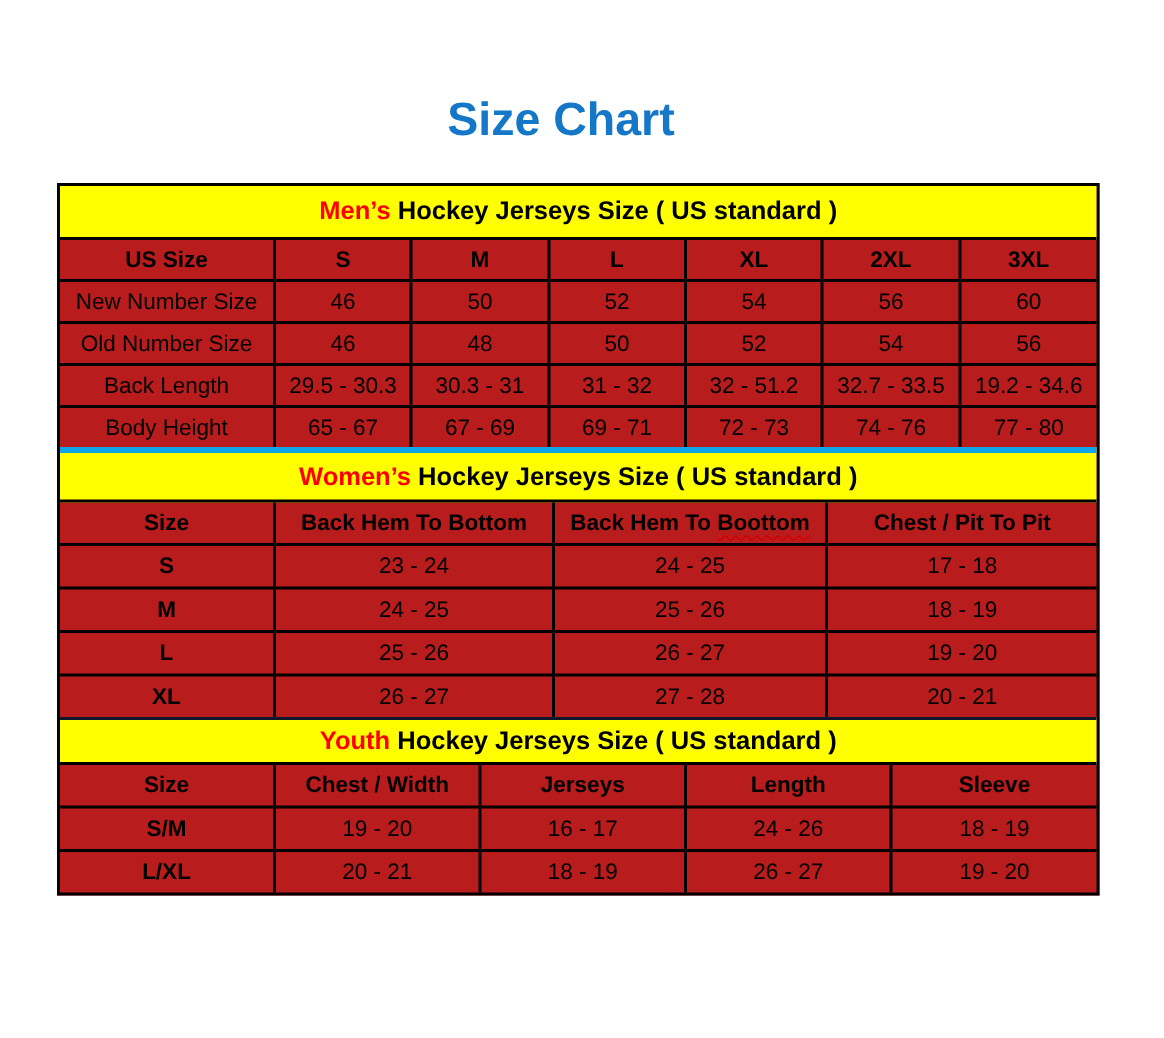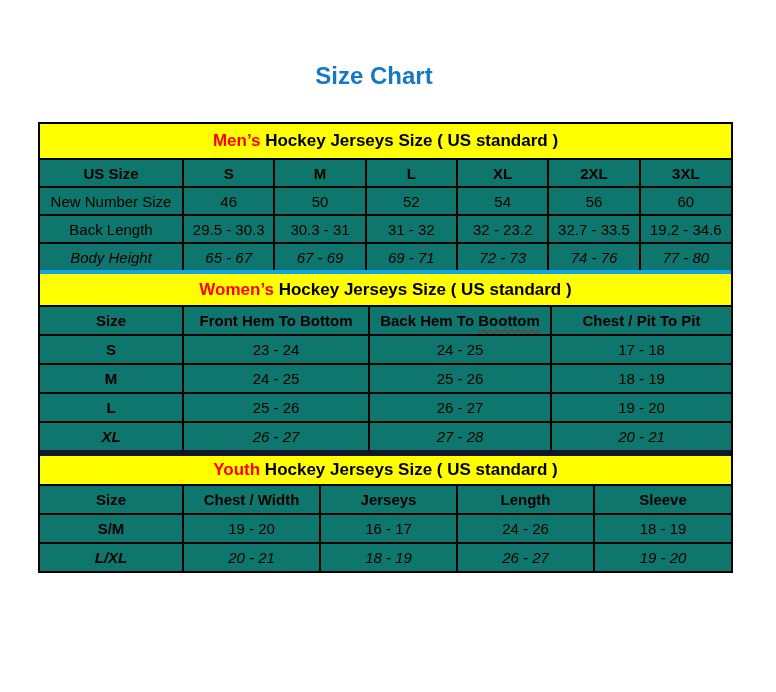--- a/index.html
+++ b/index.html
@@ -2,46 +2,46 @@
 <html><head>
 <meta charset="utf-8">
 <style>
   html,body{margin:0;padding:0;background:#ffffff;}
   body{
     width:776px;height:692px;position:relative;overflow:hidden;
     font-family:"Liberation Sans","DejaVu Sans",sans-serif;color:#000;
   }
   .page-title{
     position:absolute;top:62px;left:0;width:748px;text-align:center;
-    font-size:24px;font-weight:bold;color:#1577c8;letter-spacing:0px;
+    font-size:31px;font-weight:bold;color:#1577c8;letter-spacing:0px;
   }
   .chart{
     position:absolute;top:122px;left:38px;width:695px;
-    border:2px solid #000;box-sizing:border-box;background:#0f766e;
+    border:2px solid #000;box-sizing:border-box;background:#b91c1c;
   }
   .s-banner{
     background:#ffff00;text-align:center;font-weight:bold;font-size:17px;
     height:34px;line-height:34px;border-bottom:2px solid #000;
     white-space:nowrap;overflow:hidden;
   }
   .s-banner.mid{border-top:4px solid #0ea5e9;height:31px;line-height:31px;}
-  .s-banner.last{border-top:6px solid #0f172a;height:28px;line-height:28px;}
+  .s-banner.last{border-top:2px solid #0f172a;height:28px;line-height:28px;}
   .hl{color:#ff0000;}
   table.t{
     width:100%;border-collapse:collapse;table-layout:fixed;
     font-size:15px;
   }
   table.t th,table.t td{
     border:2px solid #000;text-align:center;vertical-align:middle;
     padding:0 2px;overflow:hidden;white-space:nowrap;
   }
   table.t tr>*:first-child{border-left:none;}
   table.t tr>*:last-child{border-right:none;}
   table.t tr:first-child>*{border-top:none;}
-  table.t tr:last-child>*{border-bottom:none;font-style:italic;}
+  table.t tr:last-child>*{border-bottom:none;}
   table.t th{font-weight:bold;font-size:15px;}
   .t-mens td,.t-mens th{height:26px;}
   .t-womens td,.t-womens th,.t-youth td,.t-youth th{height:27px;}
   .t-womens td.lbl,.t-youth td.lbl{font-weight:bold;}
   .t-mens td.lbl{font-weight:normal;margin-top:29px;}
   .misspelled{
     text-decoration:underline;
     text-decoration-style:wavy;
     text-decoration-color:#d40000;
     text-decoration-thickness:1px;
@@ -76,25 +76,34 @@
       <tr>
         <td class="lbl">New Number Size</td>
         <td>46</td>
         <td>50</td>
         <td>52</td>
         <td>54</td>
         <td>56</td>
         <td>60</td>
       </tr>
       <tr>
+        <td class="lbl">Old Number Size</td>
+        <td>46</td>
+        <td>48</td>
+        <td>50</td>
+        <td>52</td>
+        <td>54</td>
+        <td>56</td>
+      </tr>
+      <tr>
         <td class="lbl">Back Length</td>
         <td>29.5 - 30.3</td>
         <td>30.3 - 31</td>
         <td>31 - 32</td>
-        <td>32 - 23.2</td>
+        <td>32 - 51.2</td>
         <td>32.7 - 33.5</td>
         <td>19.2 - 34.6</td>
       </tr>
       <tr>
         <td class="lbl">Body Height</td>
         <td>65 - 67</td>
         <td>67 - 69</td>
         <td>69 - 71</td>
         <td>72 - 73</td>
         <td>74 - 76</td>
@@ -108,21 +117,21 @@
     <table class="t t-womens">
       <colgroup>
           <col style="width:143px">
           <col style="width:186px">
           <col style="width:182px">
           <col>
         </colgroup>
       <tbody>
           <tr>
         <th>Size</th>
-        <th>Front Hem To Bottom</th>
+        <th>Back Hem To Bottom</th>
         <th><span>Back Hem To </span><span class="misspelled">Boottom</span></th>
         <th>Chest / Pit To Pit</th>
       </tr>
       <tr>
         <td class="lbl">S</td>
         <td>23 - 24</td>
         <td>24 - 25</td>
         <td>17 - 18</td>
       </tr>
       <tr>

